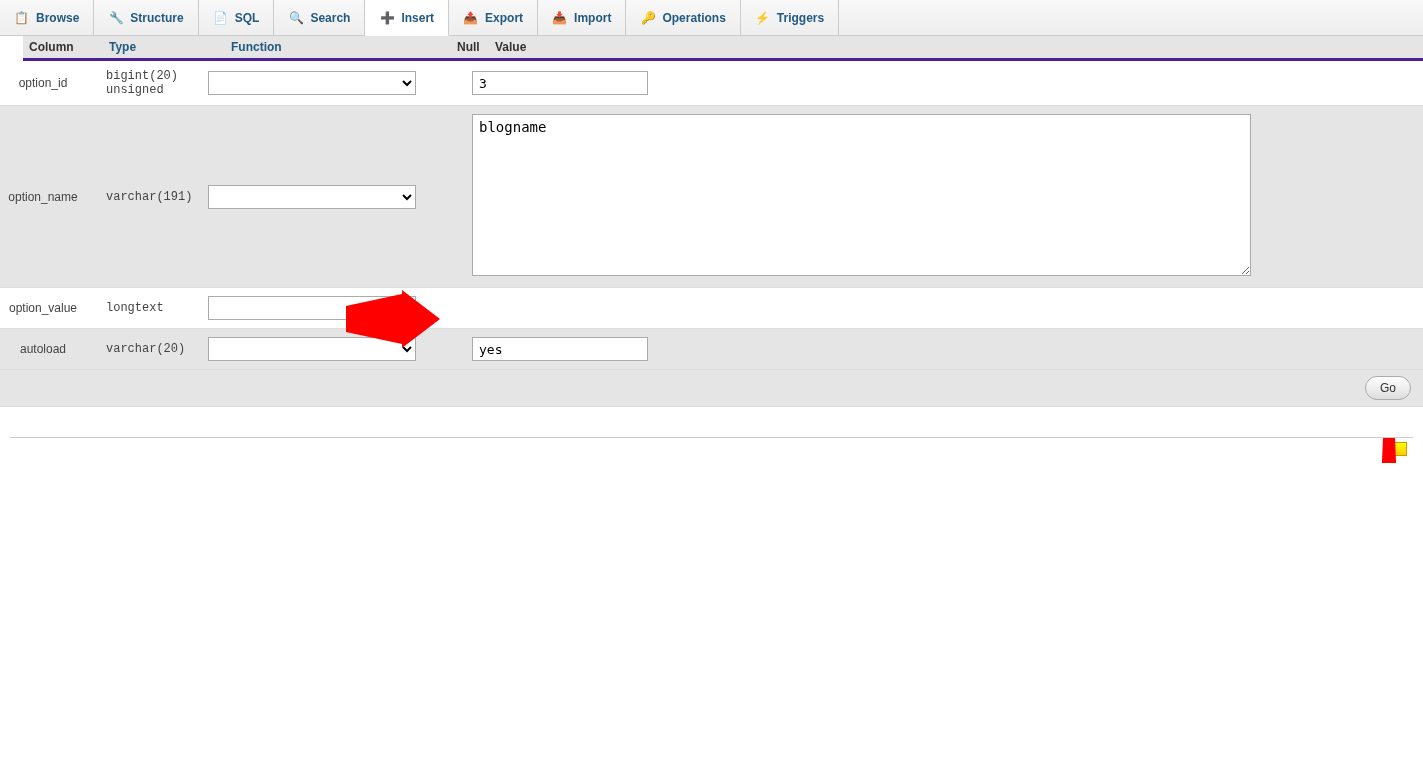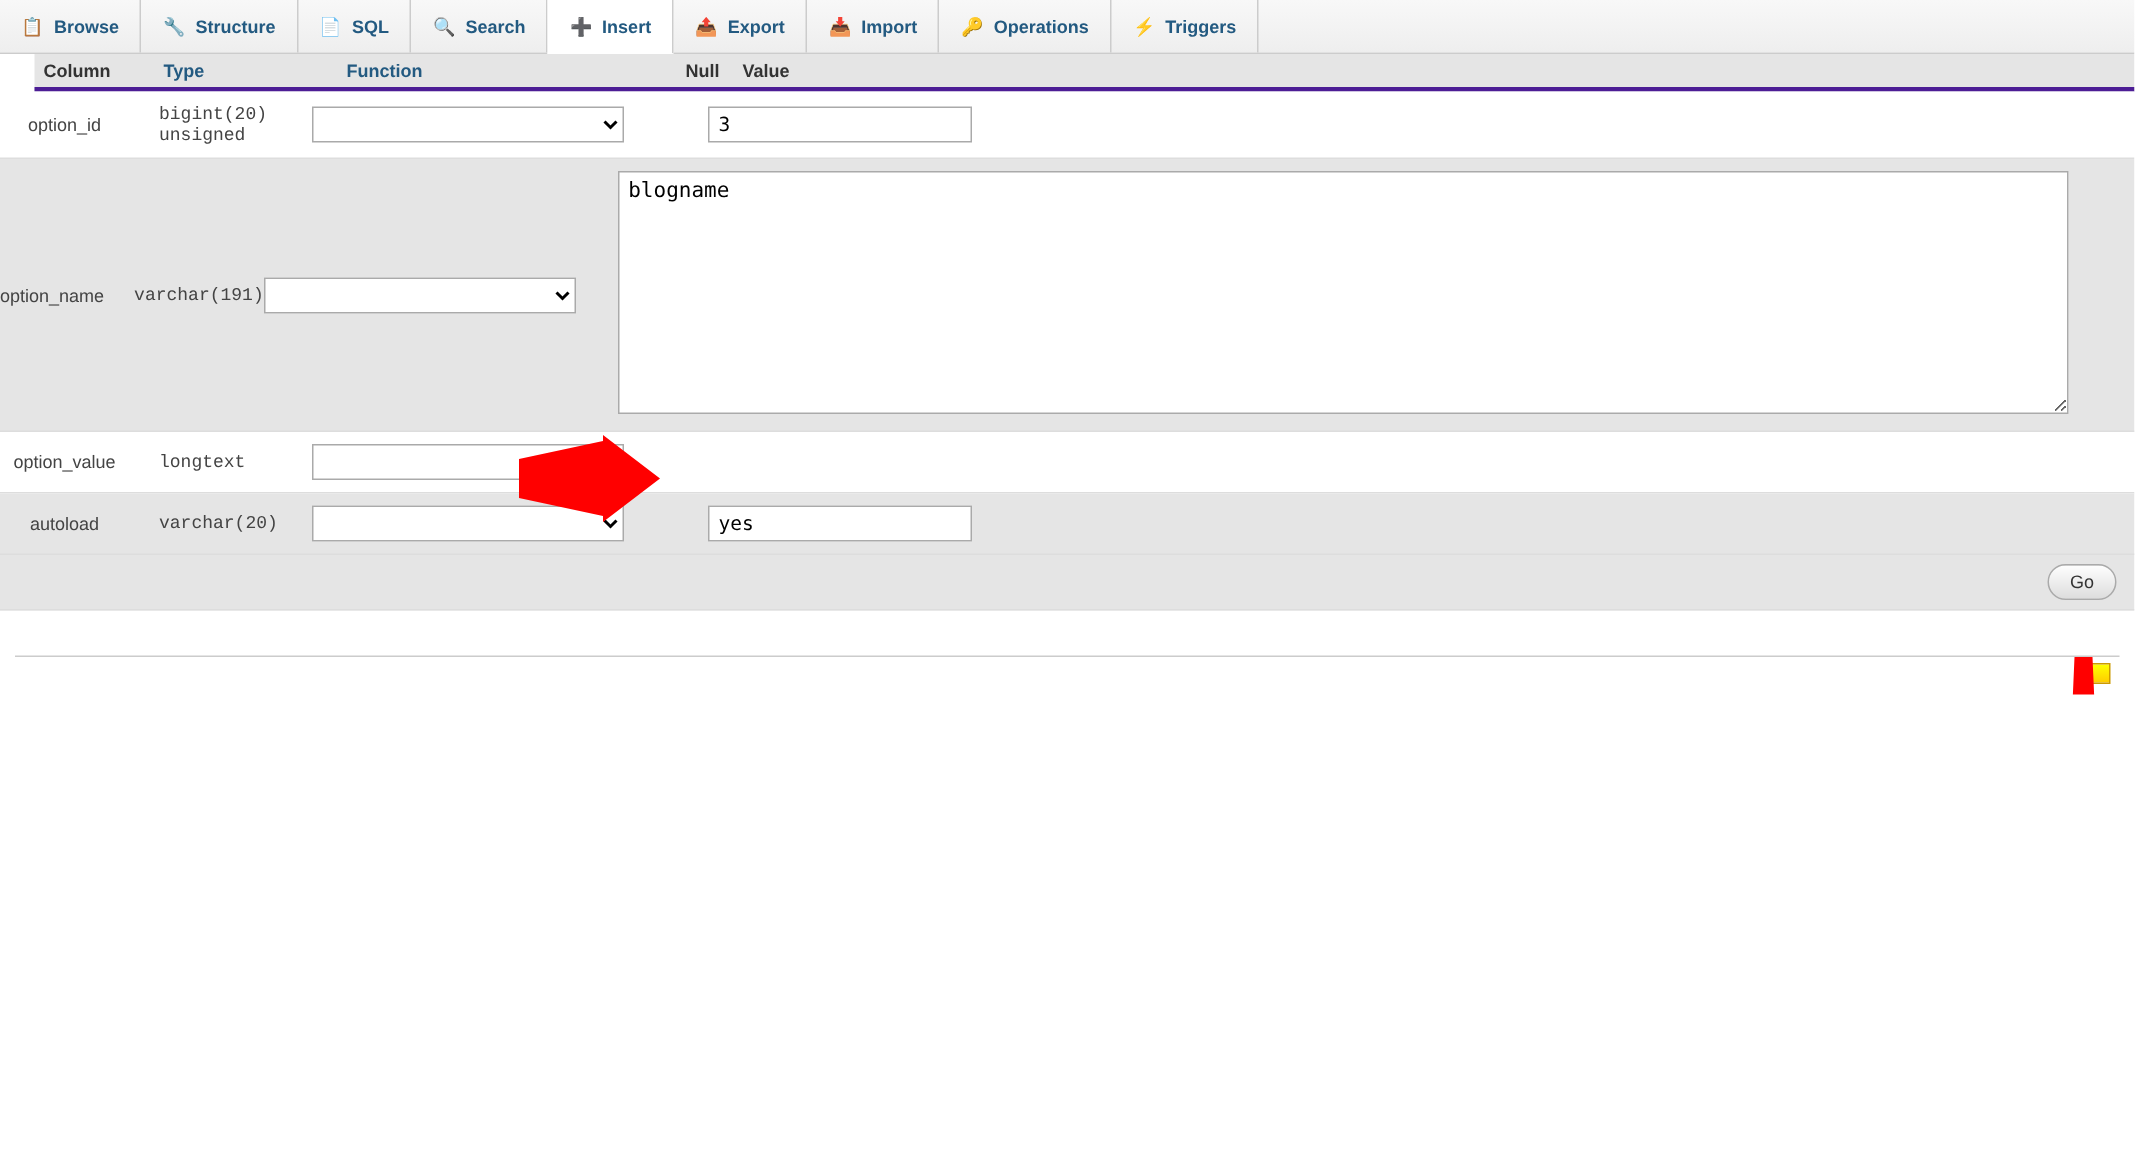--- a/index.html
+++ b/index.html
@@ -101,21 +101,21 @@
   <div class="c3"><select><option></option></select></div>
   <div class="c4"></div>
   <div class="c5"><input type="text" value="3" style=""></div>
 </div>
 
 <div class="row even">
   <div class="c1">option_name</div>
   <div class="c2">varchar(191)</div>
   <div class="c3"><select><option></option></select></div>
   <div class="c4"></div>
-  <div class="c5"><textarea style="width: 967px; height: 162px; margin-left: 28px;">blogname</textarea></div>
+  <div class="c5"><textarea style="width: 779px; height: 162px;">blogname</textarea></div>
 </div>
 
 <div class="row odd">
   <div class="c1">option_value</div>
   <div class="c2">longtext</div>
   <div class="c3"><select><option></option></select></div>
   <div class="c4"></div>
 </div>
 
 <div class="row even">

